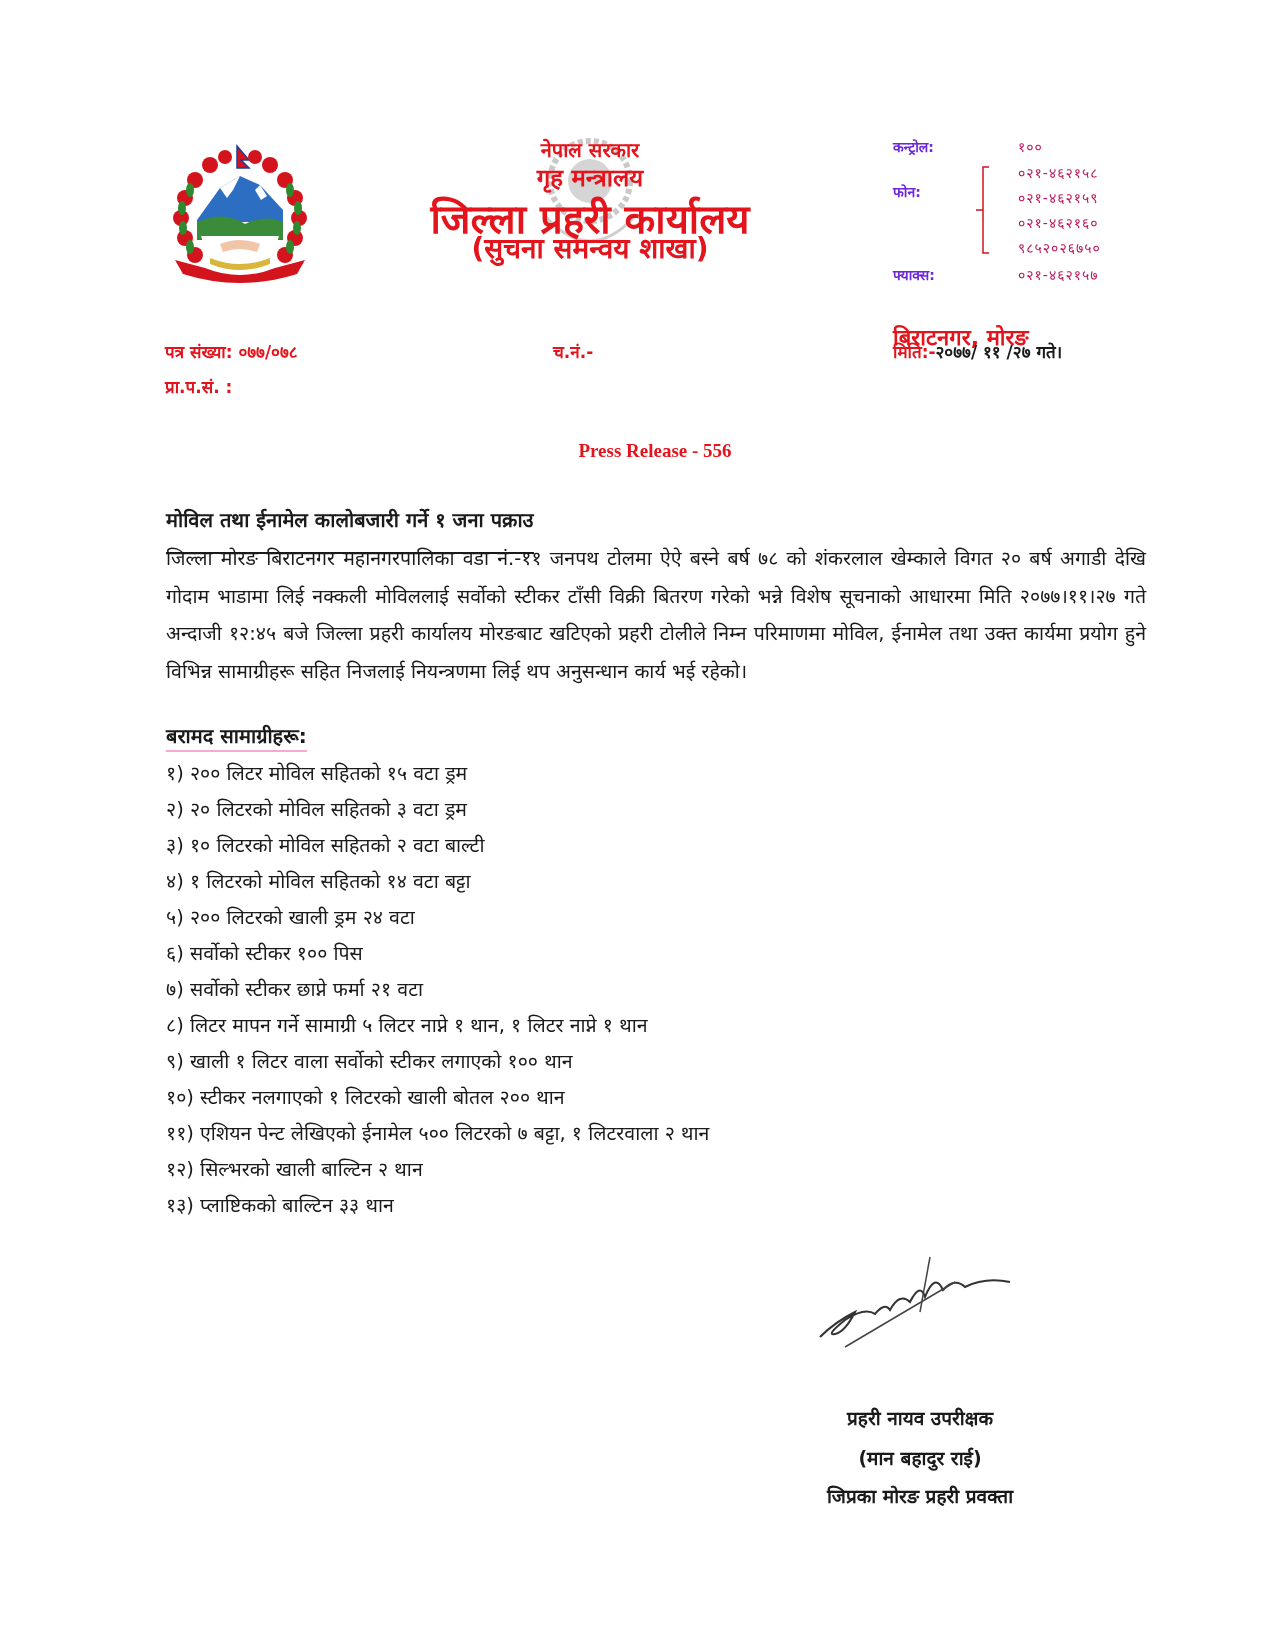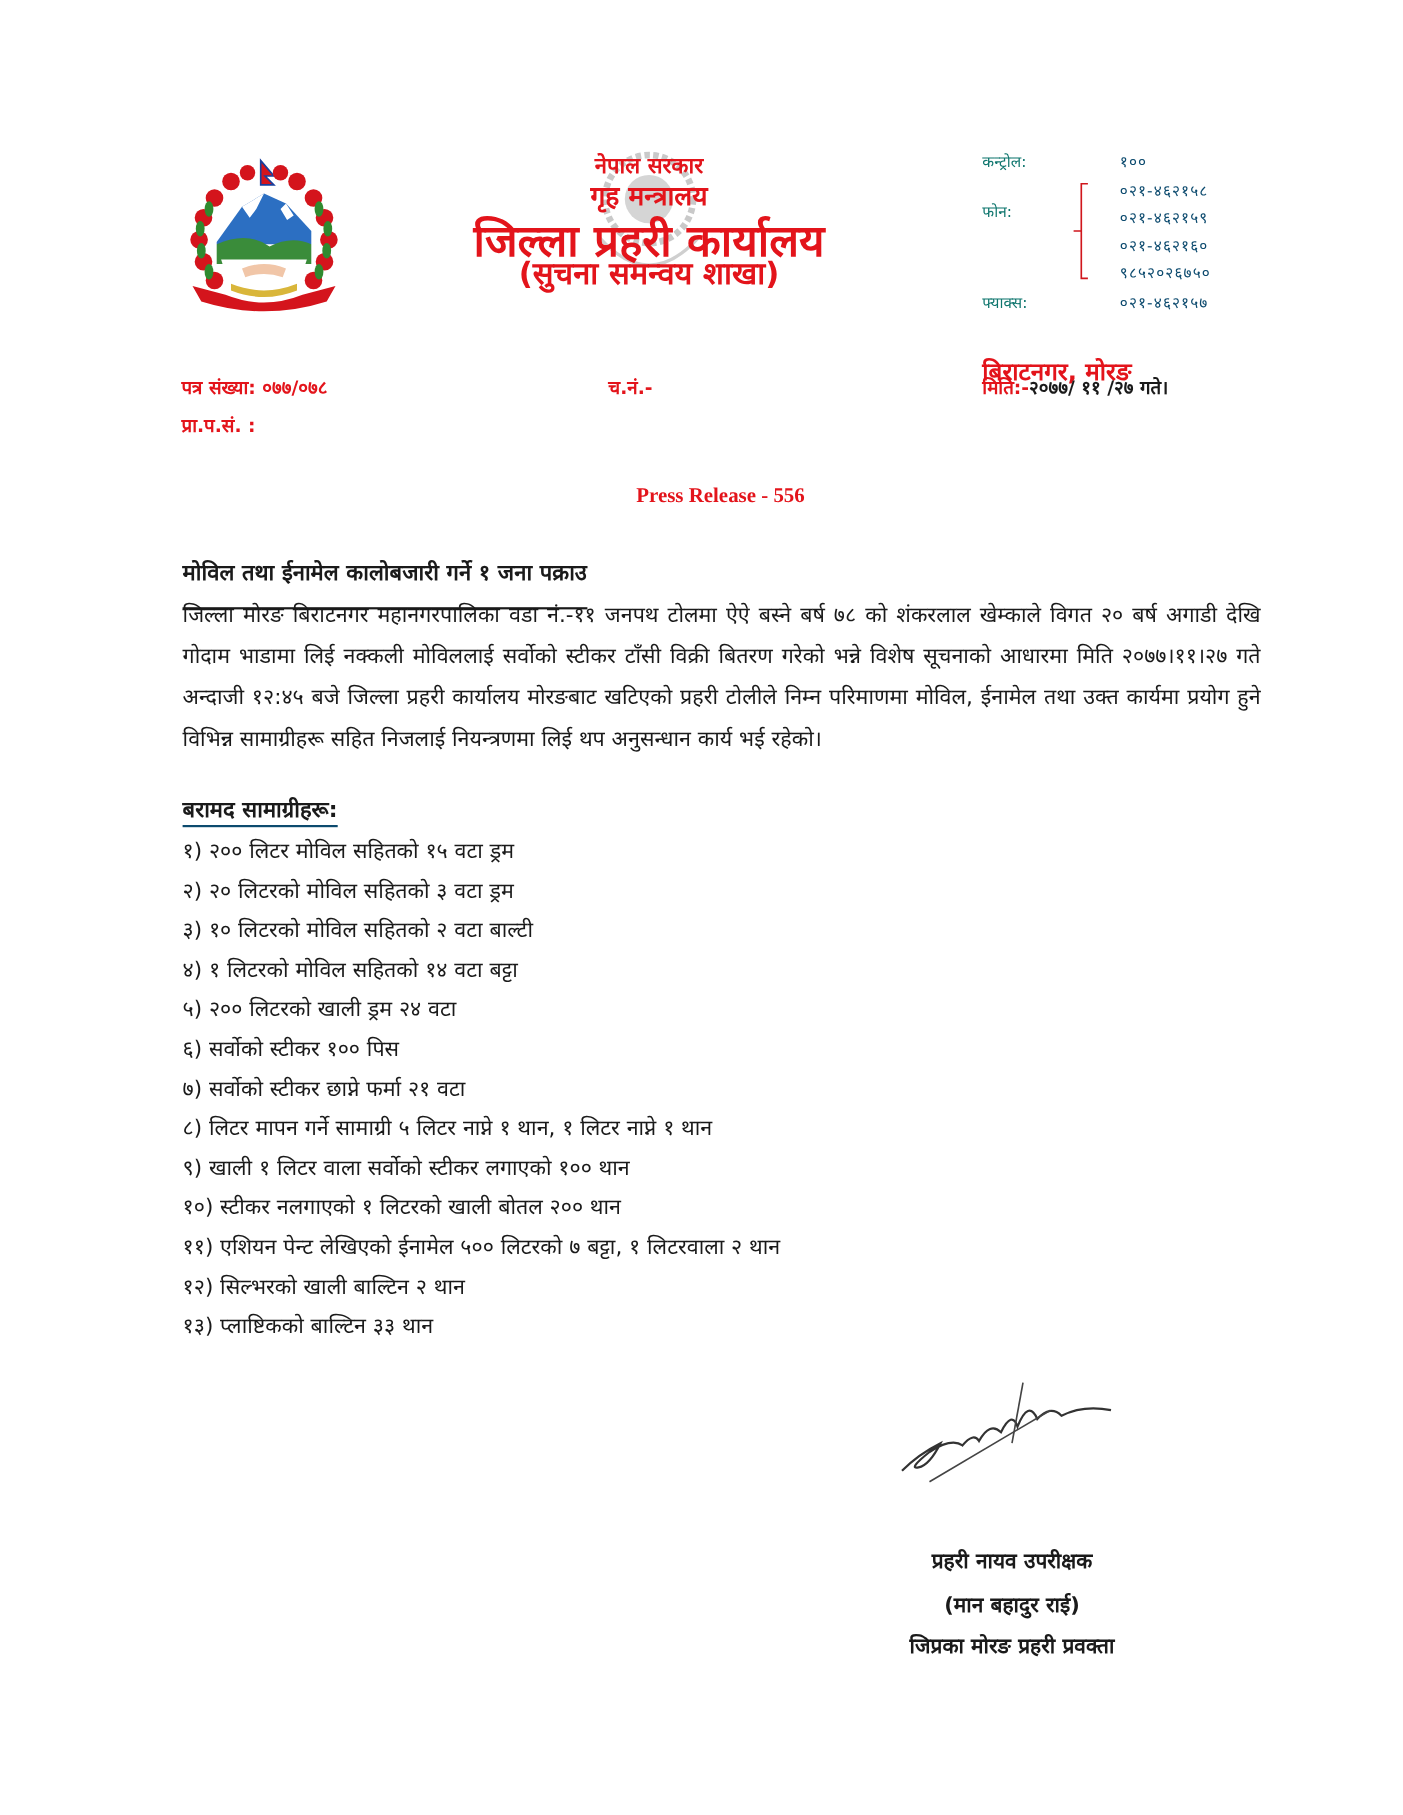--- a/index.html
+++ b/index.html
@@ -9,41 +9,41 @@
   
   #emblem { left: 165px; top: 140px; width: 150px; height: 150px; }
   
   .hdr-line { left: 380px; width: 420px; text-align: center; font-weight: bold; color: #e3141b; white-space: nowrap; }
   #h-gov { top: 136px; font-size: 20px; }
   #h-ministry { top: 160px; font-size: 24px; }
   #h-office { top: 190px; font-size: 40px; letter-spacing: 0px; text-align: center; }
   #h-branch { top: 228px; font-size: 28px; }
   #watermark { left: 525px; top: 126px; width: 130px; height: 140px; opacity: 0.35; }
   
-  .clabel { left: 893px; font-size: 14px; color: #0f766e; font-weight: normal; }
-  .cval { left: 1018px; font-size: 14px; color: #0c4a6e; letter-spacing: 1px; }
+  .clabel { left: 893px; font-size: 14px; color: #6d28d9; font-weight: bold; }
+  .cval { left: 1018px; font-size: 14px; color: #be185d; letter-spacing: 1px; }
   #bracket { left: 975px; top: 165px; width: 16px; height: 90px; }
   #city { left: 893px; top: 298px; font-size: 22px; color: #e3141b; font-weight: bold; margin-top: 23px; }
   
   .ref { top: 340px; font-size: 17px; font-weight: bold; color: #e3141b; }
   #ref-letter { left: 165px; }
   #ref-dispatch { left: 553px; }
   #ref-date { left: 893px; }
   #ref-date .dv { color: #1a1a1a; }
   #ref-prev { left: 165px; top: 375px; font-size: 17px; font-weight: bold; color: #e3141b; }
   
   #press { left: 0; width: 1310px; top: 440px; text-align: center;
            font-family: "Liberation Serif", serif; font-weight: bold; font-size: 19px; color: #e3141b; }
   
   #headline { left: 166px; top: 506px; font-size: 20px; font-weight: bold;
               border-bottom: 2px solid #1a1a1a; padding-bottom: 19px; }
   #body-para { left: 166px; top: 540px; width: 980px; font-size: 19.5px; line-height: 37.5px;
                text-align: justify; }
   #items-head { left: 166px; top: 722px; font-size: 20px; font-weight: bold;
-                border-bottom: 2px solid #0c4a6e; padding-bottom: 1px; }
+                border-bottom: 2px solid #f9a8d4; padding-bottom: 1px; }
   #items { left: 166px; top: 756px; margin: 0; padding: 0; list-style: none; font-size: 19.5px; }
   #items li { height: 36px; line-height: 36px; white-space: nowrap; }
   
   #signature { left: 815px; top: 1252px; width: 210px; height: 100px; }
   .sig-line { left: 790px; width: 260px; text-align: center; font-size: 19px; font-weight: bold; }
   #sig-title { top: 1405px; }
   #sig-name { top: 1445px; }
   #sig-role { top: 1483px; }
 </style>
 </head>

